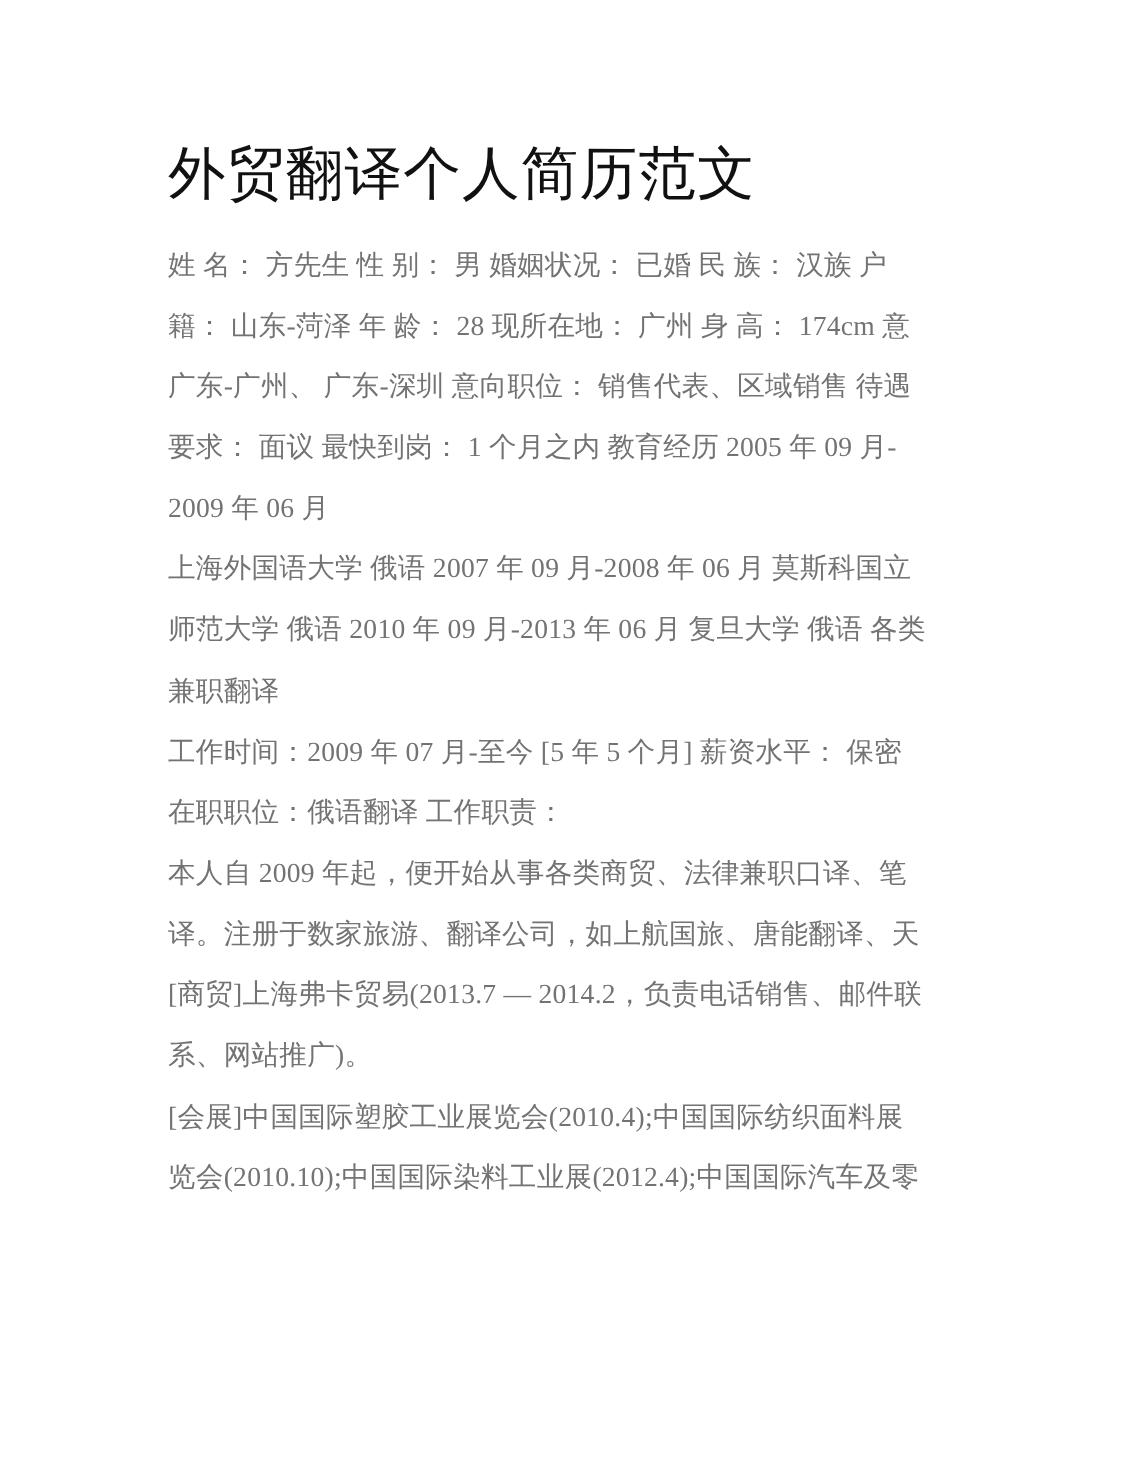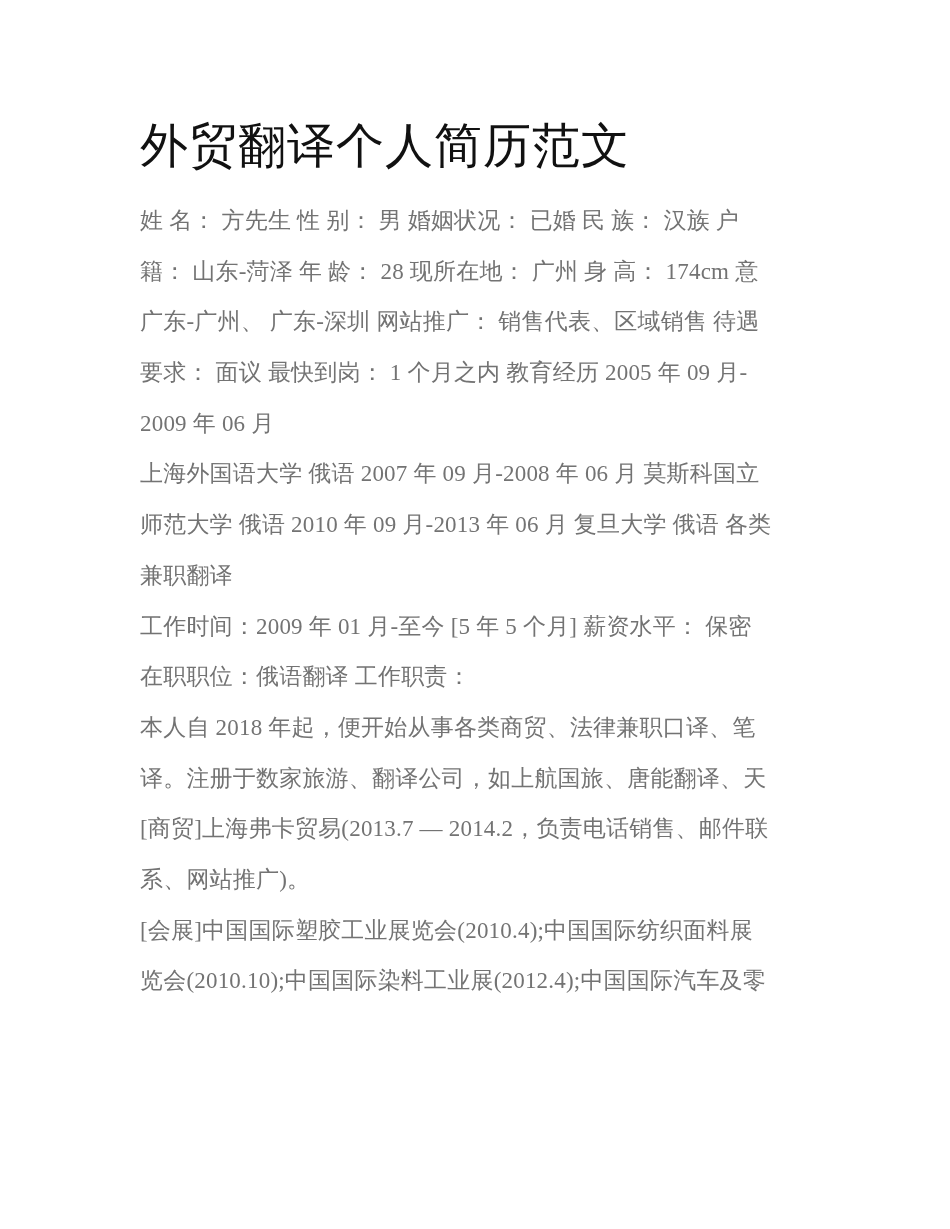--- a/index.html
+++ b/index.html
@@ -54,28 +54,28 @@
   </style>
 </head>
 <body>
 
 <div class="page">
   <h1 class="title">外贸翻译个人简历范文</h1>
 
   <div class="body">
     <span class="line">姓 名： 方先生 性 别： 男 婚姻状况： 已婚 民 族： 汉族 户</span>
     <span class="line">籍： 山东-菏泽 年 龄： 28 现所在地： 广州 身 高： 174cm 意</span>
-    <span class="line">广东-广州、 广东-深圳 网站推广： 销售代表、区域销售 待遇</span>
+    <span class="line">广东-广州、 广东-深圳 意向职位： 销售代表、区域销售 待遇</span>
     <span class="line">要求： 面议 最快到岗： 1 个月之内 教育经历 2005 年 09 月-</span>
     <span class="line">2009 年 06 月</span>
     <span class="line">上海外国语大学 俄语 2007 年 09 月-2008 年 06 月 莫斯科国立</span>
     <span class="line">师范大学 俄语 2010 年 09 月-2013 年 06 月 复旦大学 俄语 各类</span>
     <span class="line">兼职翻译</span>
-    <span class="line">工作时间：2009 年 01 月-至今 [5 年 5 个月] 薪资水平： 保密</span>
+    <span class="line">工作时间：2009 年 07 月-至今 [5 年 5 个月] 薪资水平： 保密</span>
     <span class="line">在职职位：俄语翻译 工作职责：</span>
-    <span class="line">本人自 2018 年起，便开始从事各类商贸、法律兼职口译、笔</span>
+    <span class="line">本人自 2009 年起，便开始从事各类商贸、法律兼职口译、笔</span>
     <span class="line">译。注册于数家旅游、翻译公司，如上航国旅、唐能翻译、天</span>
     <span class="line">[商贸]上海弗卡贸易(2013.7 — 2014.2，负责电话销售、邮件联</span>
     <span class="line">系、网站推广)。</span>
     <span class="line">[会展]中国国际塑胶工业展览会(2010.4);中国国际纺织面料展</span>
     <span class="line">览会(2010.10);中国国际染料工业展(2012.4);中国国际汽车及零</span>
   </div>
 </div>
 
 </body></html>

